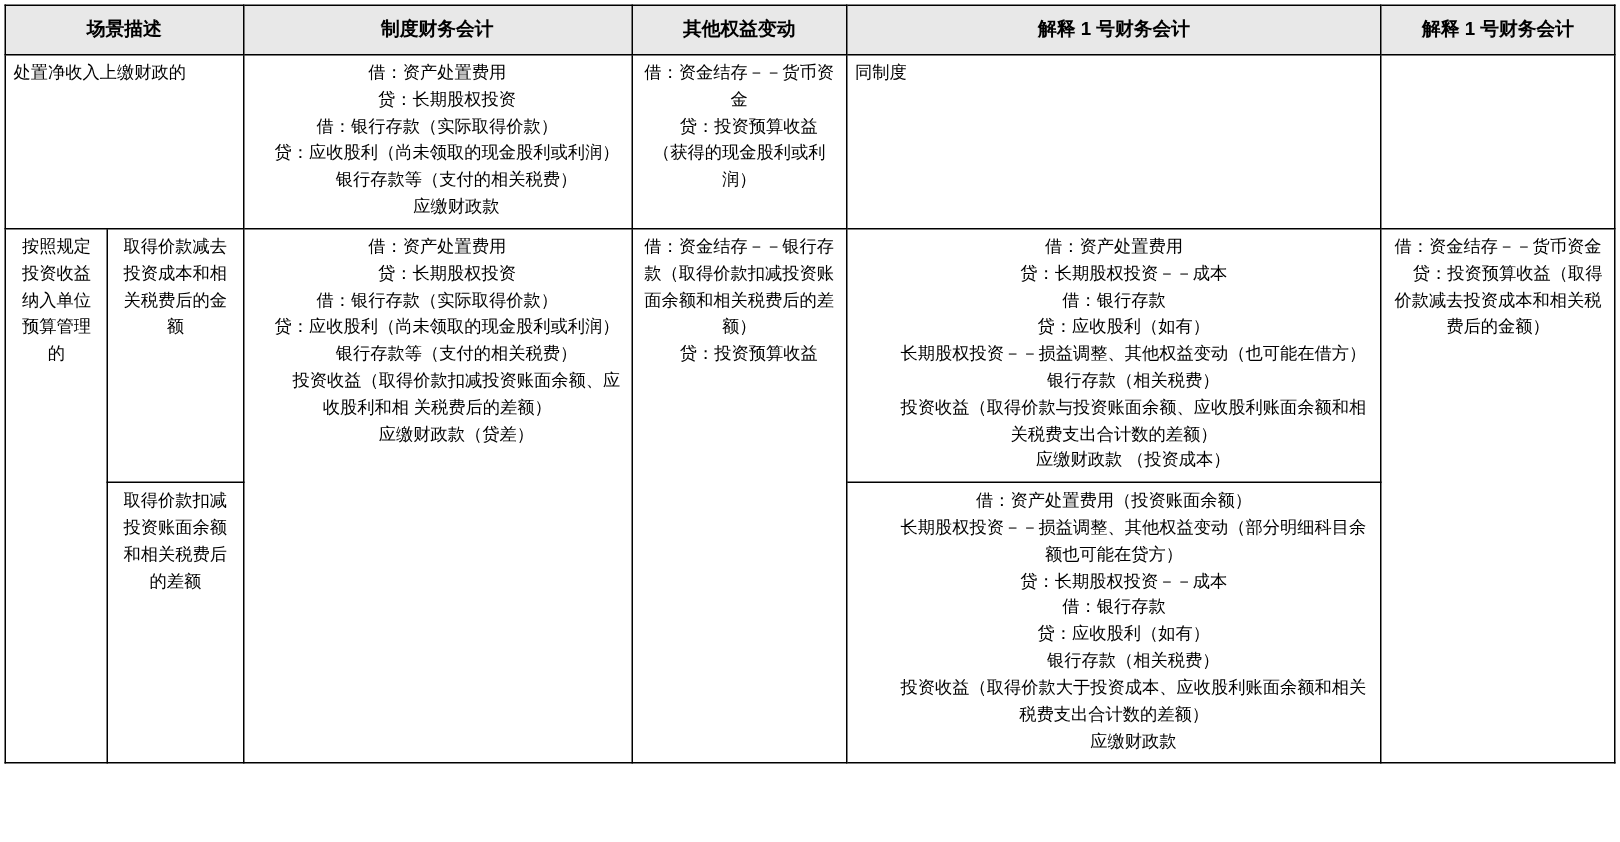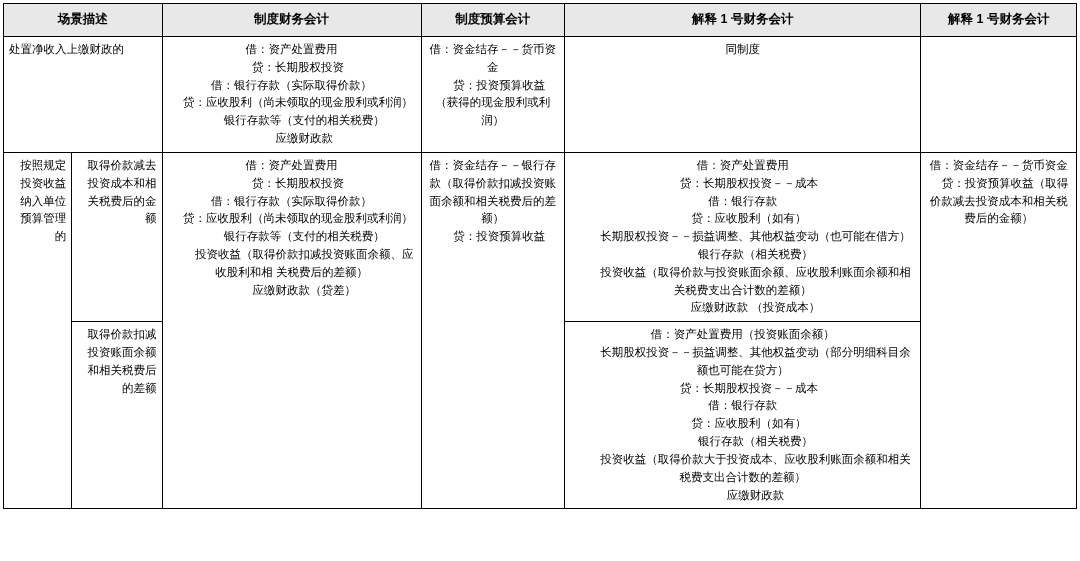--- a/index.html
+++ b/index.html
@@ -34,25 +34,25 @@
   table.acct thead th {
     background: #e8e8e8;
     text-align: center;
     vertical-align: middle;
     font-weight: bold;
     font-size: 12.5px;
     padding: 6px 4px;
     height: 20px;
   }
   .cell-center-mid {
-    text-align: center;
+    text-align: left;
     vertical-align: middle;
   }
   .cell-vert-label {
-    text-align: right;
+    text-align: center;
     vertical-align: middle;
     font-size: 12px;
     line-height: 1.5;
     padding: 4px 2px;
   }
   .entry {
     white-space: pre-wrap;
     font-size: 11.5px;
     line-height: 1.62;
     text-align: center;
@@ -76,21 +76,21 @@
       <col class="col-b">
       <col class="col-c">
       <col class="col-d">
       <col class="col-e">
       <col class="col-f">
     </colgroup>
     <thead>
       <tr>
         <th colspan="2">场景描述</th>
         <th>制度财务会计</th>
-        <th>制度预算会计</th>
+        <th>其他权益变动</th>
         <th>解释 1 号财务会计</th>
         <th>解释 1 号财务会计</th>
       </tr>
     </thead>
     <tbody>
       <tr>
         <td colspan="2" class="nowrap-mid">处置净收入上缴财政的</td>
         <td class="entry">借：资产处置费用
     贷：长期股权投资
 借：银行存款（实际取得价款）

